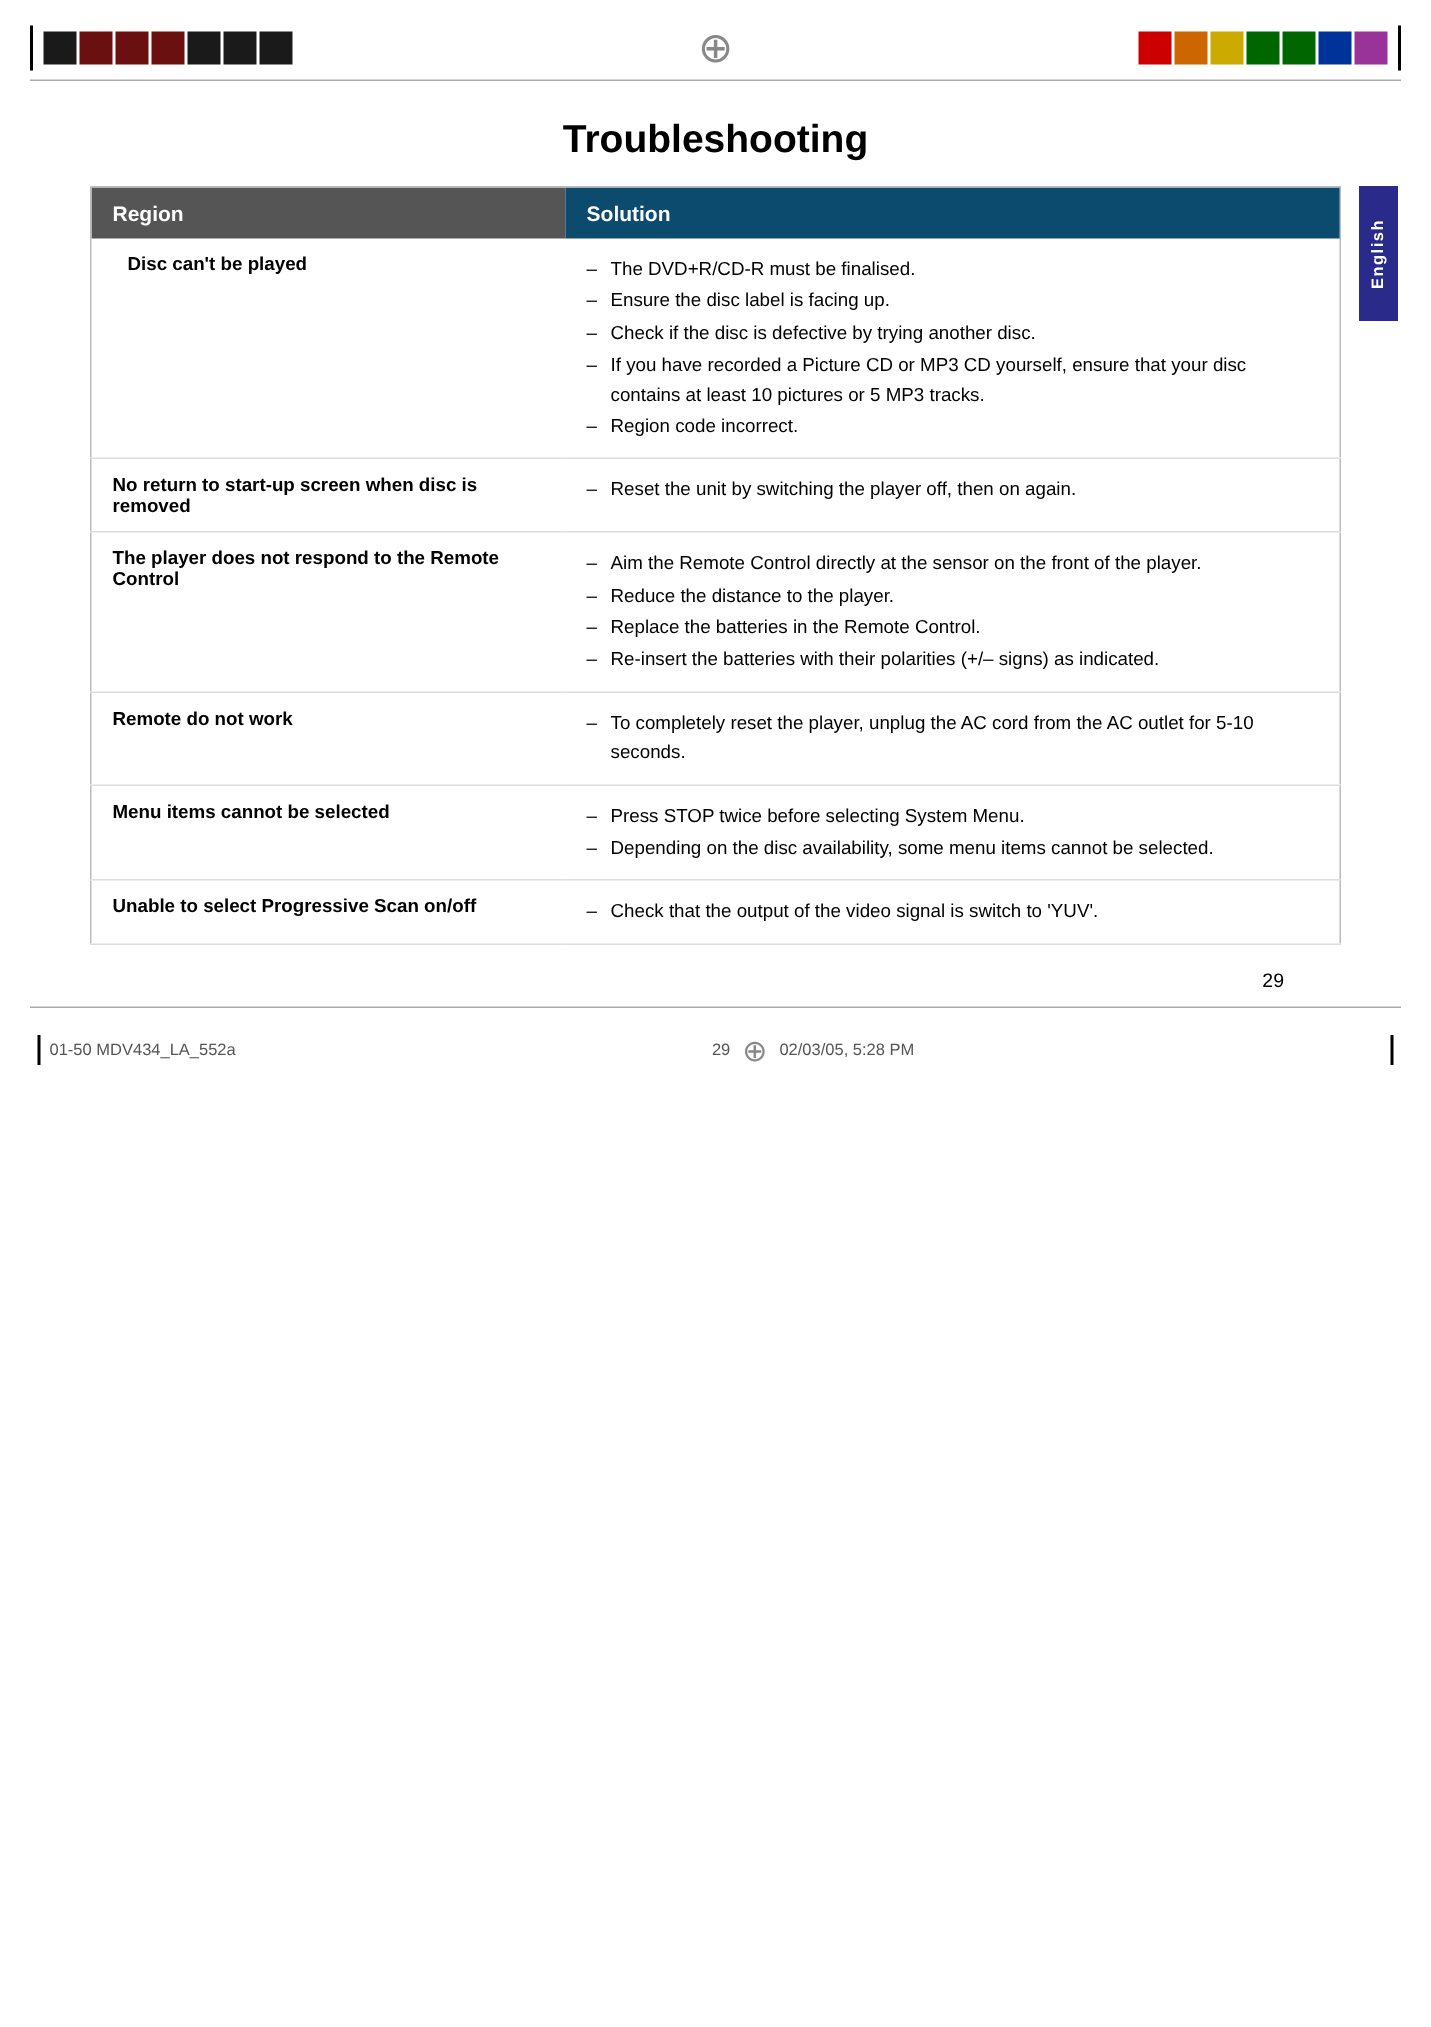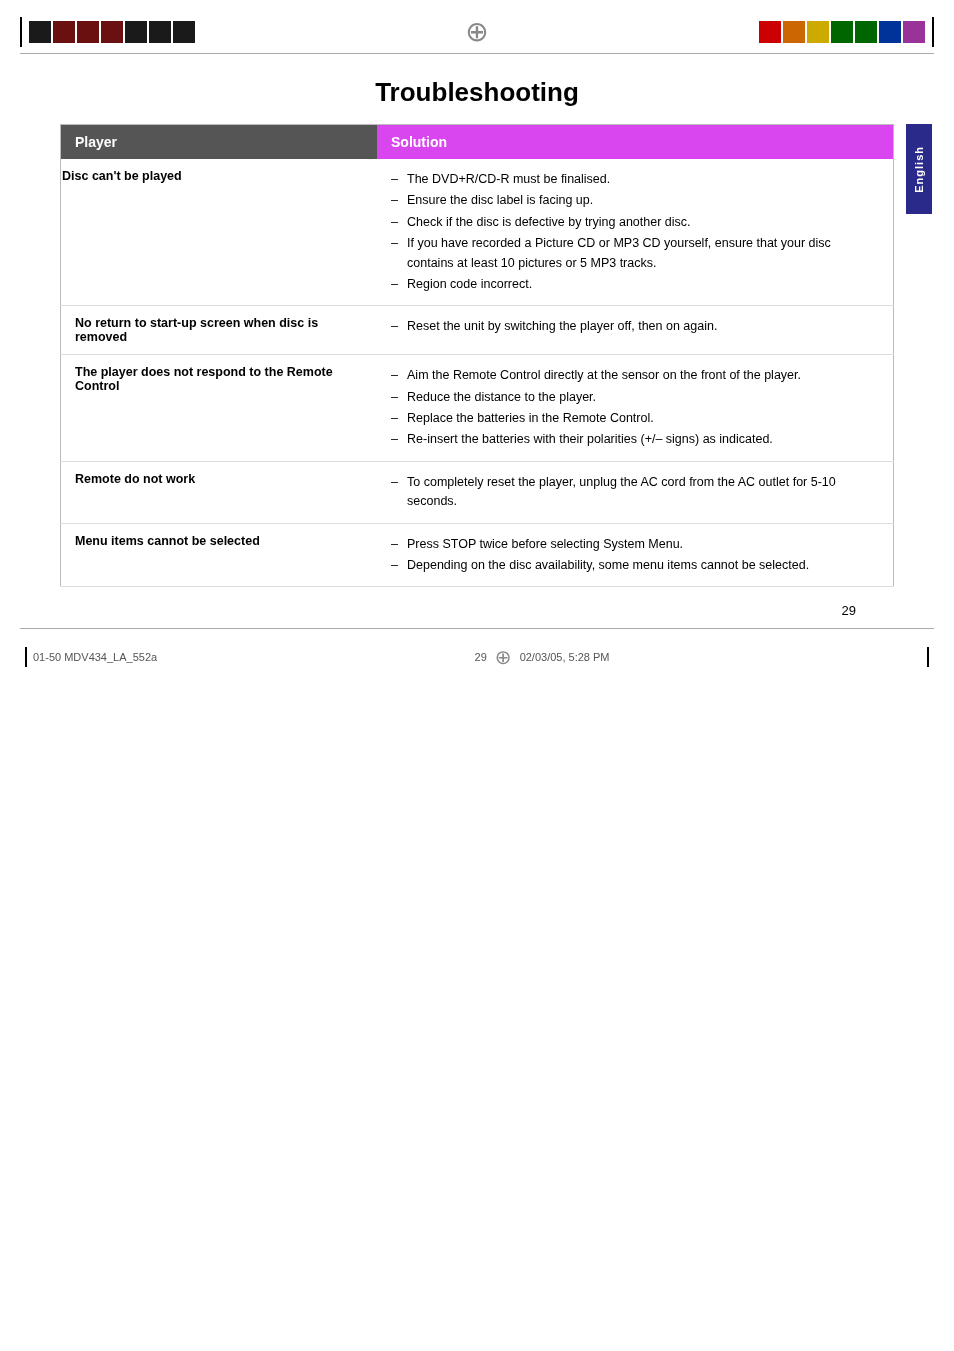--- a/index.html
+++ b/index.html
@@ -56,27 +56,27 @@
 
 <div style="margin: 0 60px; position: relative;">
 
   <div style="position: absolute; right: -38px; top: 0; width: 26px; height: 90px; background: #2a2a8a; display: flex; align-items: center; justify-content: center; z-index: 10;">
     <span style="color: #fff; font-size: 11px; font-weight: bold; writing-mode: vertical-lr; transform: rotate(180deg); letter-spacing: 1px;">English</span>
   </div>
 
   <table style="width: 100%; border-collapse: collapse; border: 1px solid #bbb;">
     <thead>
       <tr>
-        <th style="background: #555; color: #fff; padding: 9px 14px; text-align: left; font-size: 14px; font-weight: bold; width: 38%;">Player</th>
-        <th style="background: #d946ef; color: #fff; padding: 9px 14px; text-align: left; font-size: 14px; font-weight: bold; width: 62%;">Solution</th>
+        <th style="background: #555; color: #fff; padding: 9px 14px; text-align: left; font-size: 14px; font-weight: bold; width: 38%;">Region</th>
+        <th style="background: #0c4a6e; color: #fff; padding: 9px 14px; text-align: left; font-size: 14px; font-weight: bold; width: 62%;">Solution</th>
       </tr>
     </thead>
     <tbody id="table-body">
     <tr style="border-bottom: 1px solid rgb(221, 221, 221); vertical-align: top;">
-          <td style="padding: 10px 1px; font-weight: bold; font-size: 12.5px; vertical-align: top; width: 38%;">Disc can't be played</td>
+          <td style="padding: 10px 24px; font-weight: bold; font-size: 12.5px; vertical-align: top; width: 38%;">Disc can't be played</td>
           <td style="padding: 10px 14px; font-size: 12.5px; vertical-align: top; width: 62%;">
             <ul style="list-style: none; padding: 0px; margin: 0px;">
               <li style="padding: 1px 0px 1px 16px; position: relative; line-height: 1.55;"><span style="position: absolute; left: 0px;">–</span>The DVD+R/CD-R must be finalised.</li>
               <li style="padding: 1px 0px 1px 16px; position: relative; line-height: 1.55;"><span style="position: absolute; left: 0px;">–</span>Ensure the disc label is facing up.</li>
               <li style="padding: 1px 0px 1px 16px; position: relative; line-height: 1.55;"><span style="position: absolute; left: 0px;">–</span>Check if the disc is defective by trying another disc.</li>
               <li style="padding: 1px 0px 1px 16px; position: relative; line-height: 1.55;"><span style="position: absolute; left: 0px;">–</span>If you have recorded a Picture CD or MP3 CD yourself, ensure that your disc contains at least 10 pictures or 5 MP3 tracks.</li>
               <li style="padding: 1px 0px 1px 16px; position: relative; line-height: 1.55;"><span style="position: absolute; left: 0px;">–</span>Region code incorrect.</li>
             </ul>
           </td>
         </tr>
@@ -109,20 +109,28 @@
         </tr>
         <tr style="border-bottom: 1px solid rgb(221, 221, 221); vertical-align: top;">
           <td style="padding: 10px 14px; font-weight: bold; font-size: 12.5px; vertical-align: top; width: 38%; margin-top: 29px;">Menu items cannot be selected</td>
           <td style="padding: 10px 14px; font-size: 12.5px; vertical-align: top; width: 62%;">
             <ul style="list-style: none; padding: 0px; margin: 0px;">
               <li style="padding: 1px 0px 1px 16px; position: relative; line-height: 1.55;"><span style="position: absolute; left: 0px;">–</span>Press STOP twice before selecting System Menu.</li>
               <li style="padding: 1px 0px 1px 16px; position: relative; line-height: 1.55;"><span style="position: absolute; left: 0px;">–</span>Depending on the disc availability, some menu items cannot be selected.</li>
             </ul>
           </td>
         </tr>
+        <tr style="border-bottom: 1px solid rgb(221, 221, 221); vertical-align: top;">
+          <td style="padding: 10px 14px; font-weight: bold; font-size: 12.5px; vertical-align: top; width: 38%;">Unable to select Progressive Scan on/off</td>
+          <td style="padding: 10px 14px; font-size: 12.5px; vertical-align: top; width: 62%;">
+            <ul style="list-style: none; padding: 0px; margin: 0px;">
+              <li style="padding: 1px 0px 1px 16px; position: relative; line-height: 1.55;"><span style="position: absolute; left: 0px;">–</span>Check that the output of the video signal is switch to 'YUV'.</li>
+            </ul>
+          </td>
+        </tr>
       </tbody>
   </table>
 
 </div>
 
 <div style="text-align: right; padding: 16px 98px 0 0; font-size: 13px;">29</div>
 
 <div style="margin: 10px 20px; height: 1px; background: #aaa;"></div>
 
 <div style="display: flex; justify-content: space-between; padding: 6px 25px; font-size: 11px; color: #555; align-items: center;">

